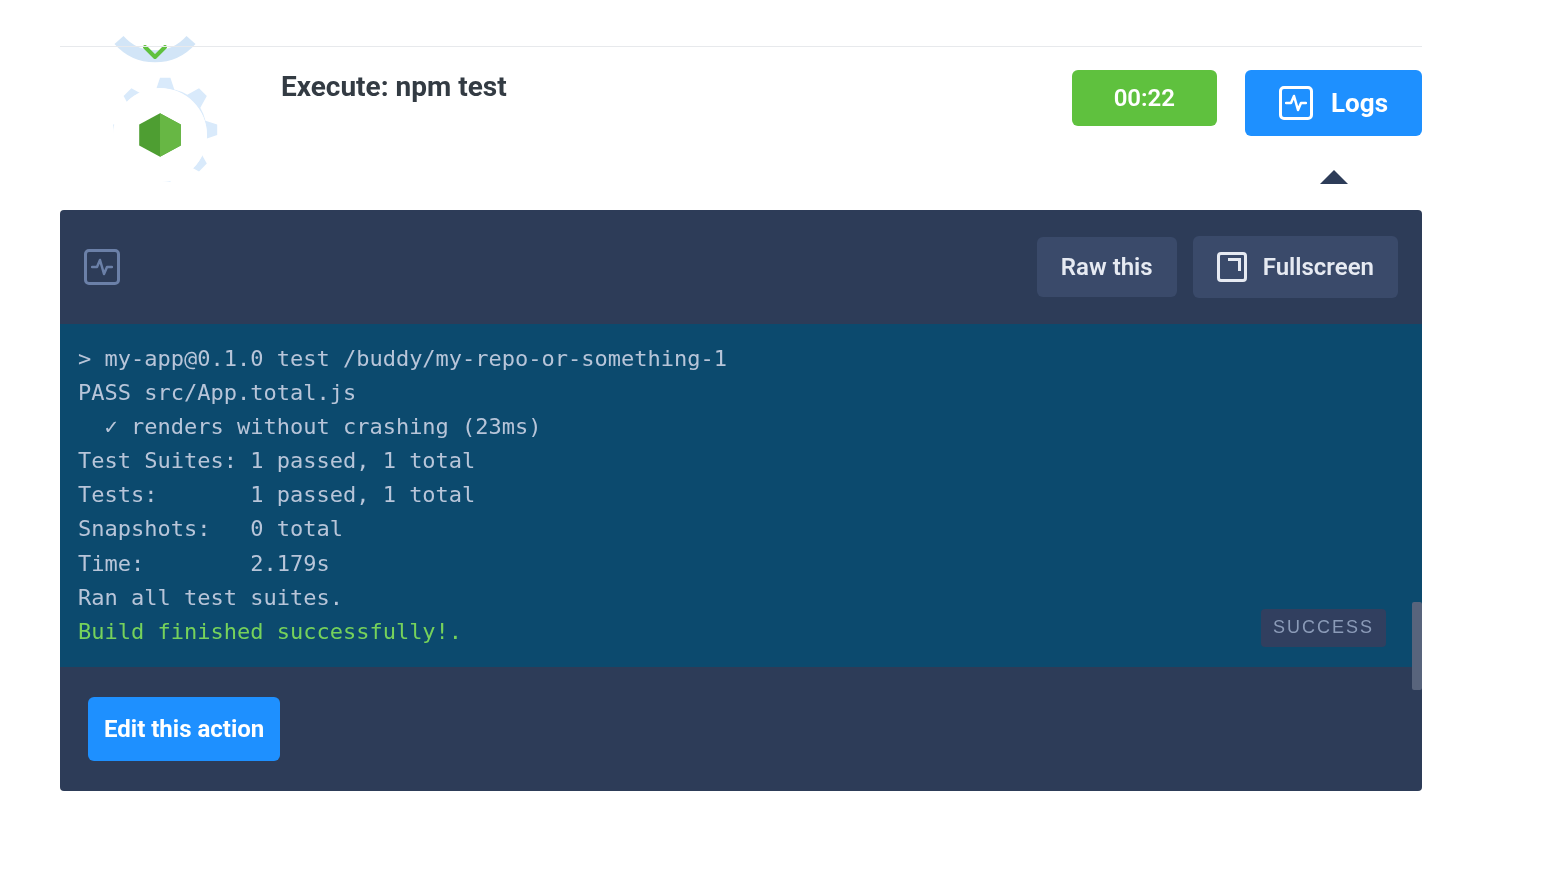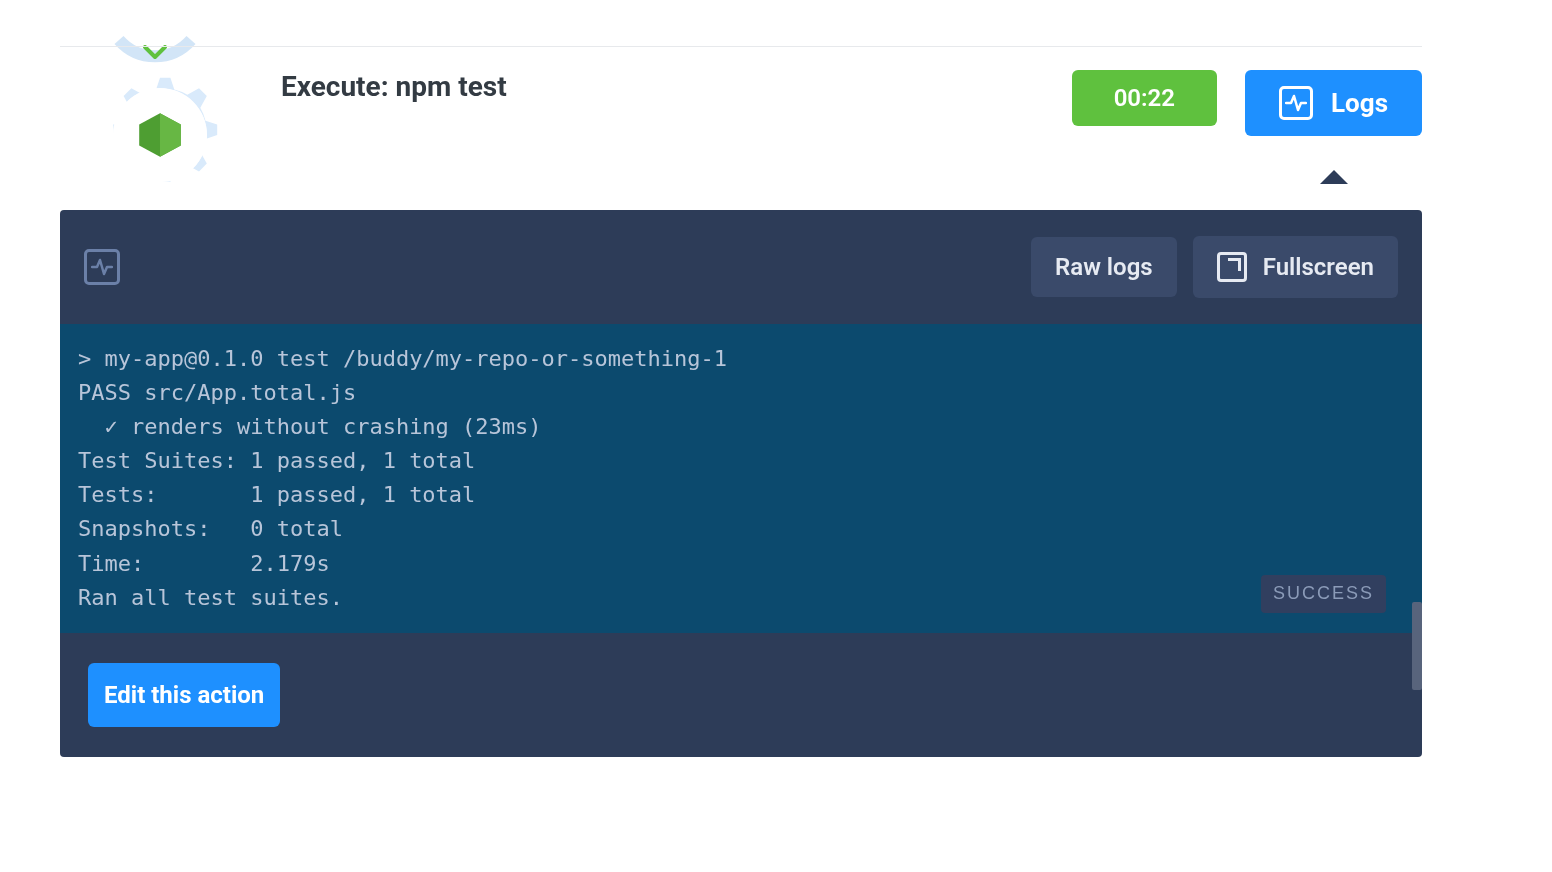--- a/index.html
+++ b/index.html
@@ -293,37 +293,38 @@
 
 <div class="log-panel">
   <div class="log-header">
     <div class="log-header-icon">
       <svg width="22" height="18" viewBox="0 0 22 18">
           <polyline points="1,9 6,9 9,2 13,16 16,9 21,9" fill="none" stroke="currentColor" stroke-width="2.5" stroke-linejoin="round" stroke-linecap="round"></polyline>
         </svg>
     </div>
     <div class="log-header-spacer"></div>
     <div class="log-header-btn">
-      <span>Raw logs</span>
+      <span>Raw this</span>
     </div>
     <div class="log-header-btn">
       <span class="fullscreen-icon"></span>
       <span>Fullscreen</span>
     </div>
   </div>
 
   <div class="terminal-body">
     <div class="terminal-line">&gt; my-app@0.1.0 test /buddy/my-repo-or-something-1</div>
     <div class="terminal-line">PASS src/App.total.js</div>
     <div class="terminal-line">  ✓ renders without crashing (23ms)</div>
     <div class="terminal-line">Test Suites: 1 passed, 1 total</div>
     <div class="terminal-line">Tests:       1 passed, 1 total</div>
     <div class="terminal-line">Snapshots:   0 total</div>
     <div class="terminal-line">Time:        2.179s</div>
     <div class="terminal-line">Ran all test suites.</div>
+    <div class="terminal-line terminal-success">Build finished successfully!.</div>
     <div class="status-pill">SUCCESS</div>
     <div class="term-scrollbar"></div>
   </div>
 
   <div class="panel-footer">
     <div class="edit-action-btn">
       <span>Edit this action</span>
     </div>
   </div>
 </div>

